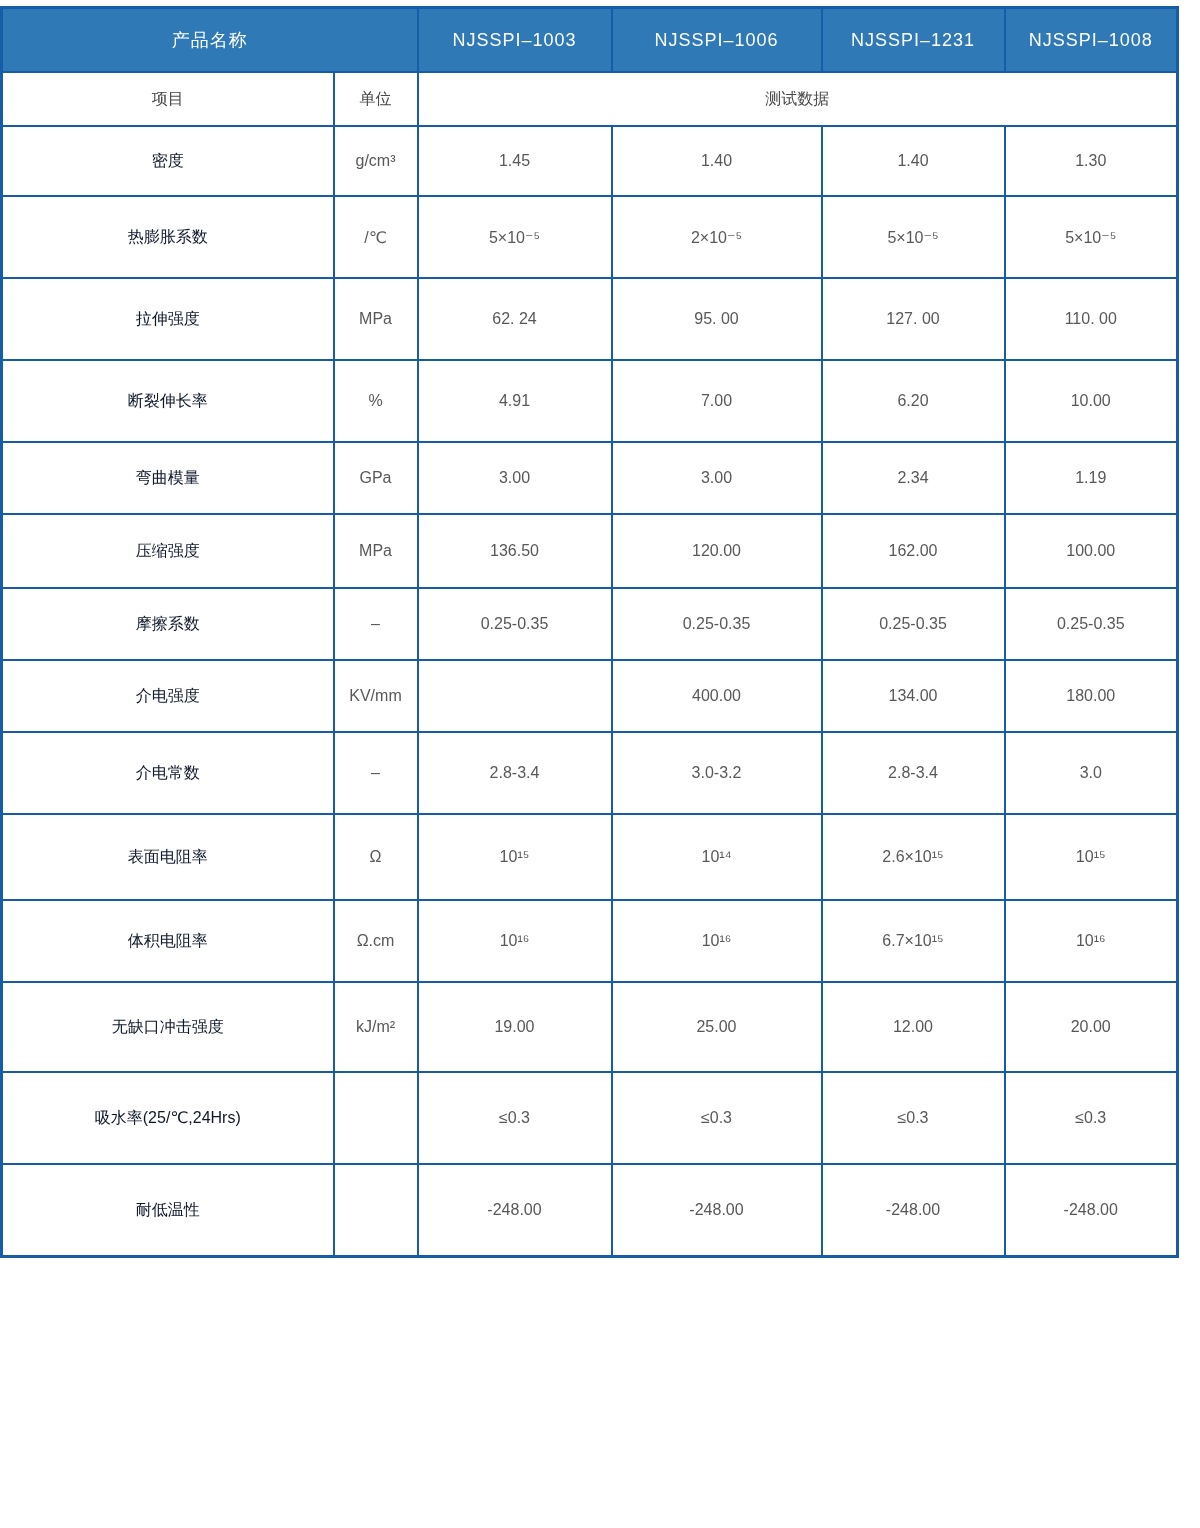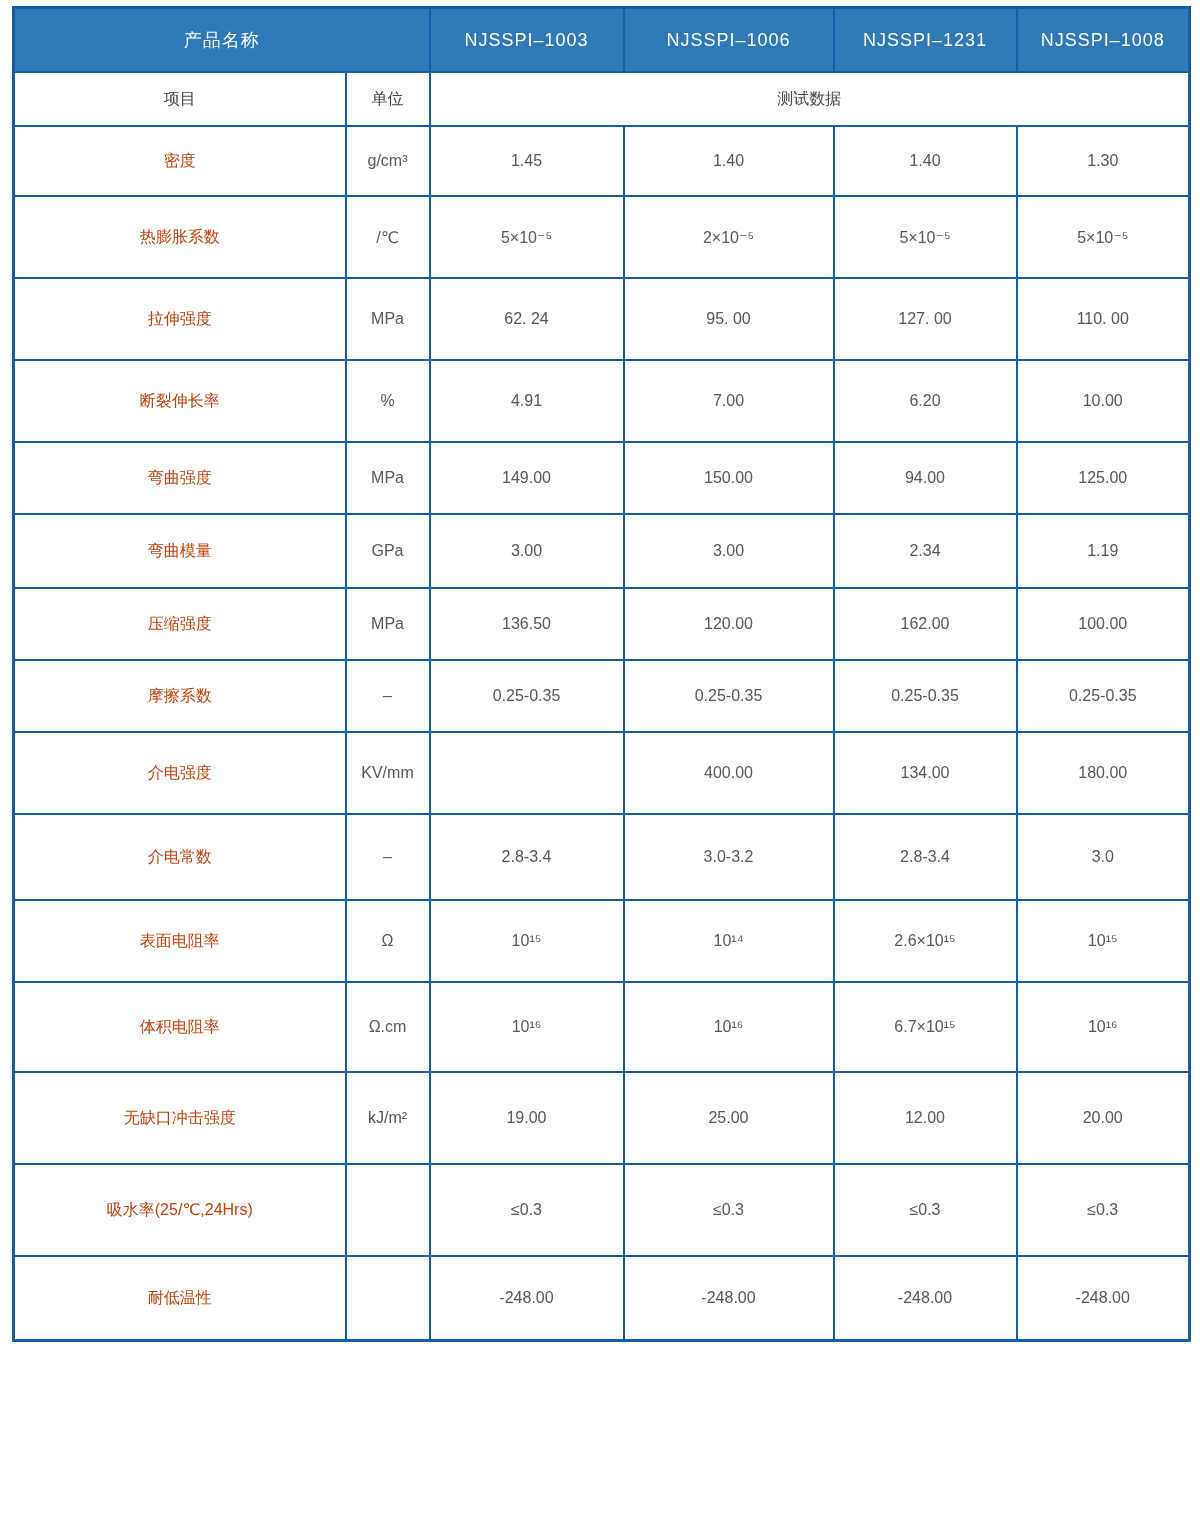--- a/index.html
+++ b/index.html
@@ -4,21 +4,21 @@
 <style>
   html, body {
     margin: 0;
     padding: 0;
     background: #ffffff;
   }
   .page {
     width: 1200px;
     height: 1528px;
     box-sizing: border-box;
-    padding: 6px 12px;
+    padding: 6px 0;
     background: #ffffff;
     font-family: "Liberation Sans", "DejaVu Sans", sans-serif;
     border-radius: 24px;
   }
   table.spec-table {
     border-collapse: collapse;
     table-layout: fixed;
     width: 1176px;
   }
   table.spec-table, .spec-table th, .spec-table td {
@@ -47,21 +47,21 @@
     font-size: 16px;
     font-weight: 400;
     color: #474747;
   }
   tbody.body-rows td {
     height: 80px;
     font-size: 16px;
     color: #585858;
   }
   tbody.body-rows td.label-cell {
-    color: #c2410c;
+    color: #0f172a;
   }
   
   tbody.body-rows tr:nth-child(1)  td { height: 68px; }
   tbody.body-rows tr:nth-child(5)  td { height: 70px; }
   tbody.body-rows tr:nth-child(6)  td { height: 72px; }
   tbody.body-rows tr:nth-child(7)  td { height: 70px; }
   tbody.body-rows tr:nth-child(8)  td { height: 70px; }
   tbody.body-rows tr:nth-child(10) td { height: 84px; }
   tbody.body-rows tr:nth-child(12) td { height: 88px; }
   tbody.body-rows tr:nth-child(13) td { height: 90px; }
@@ -124,28 +124,20 @@
       </tr>
       <tr>
         <td class="label-cell">断裂伸长率</td>
         <td>%</td>
         <td>4.91</td>
         <td>7.00</td>
         <td>6.20</td>
         <td>10.00</td>
       </tr>
       <tr>
-        <td class="label-cell">弯曲强度</td>
-        <td>MPa</td>
-        <td>149.00</td>
-        <td>150.00</td>
-        <td>94.00</td>
-        <td>125.00</td>
-      </tr>
-      <tr>
         <td class="label-cell">弯曲模量</td>
         <td>GPa</td>
         <td>3.00</td>
         <td>3.00</td>
         <td>2.34</td>
         <td>1.19</td>
       </tr>
       <tr>
         <td class="label-cell">压缩强度</td>
         <td>MPa</td>

